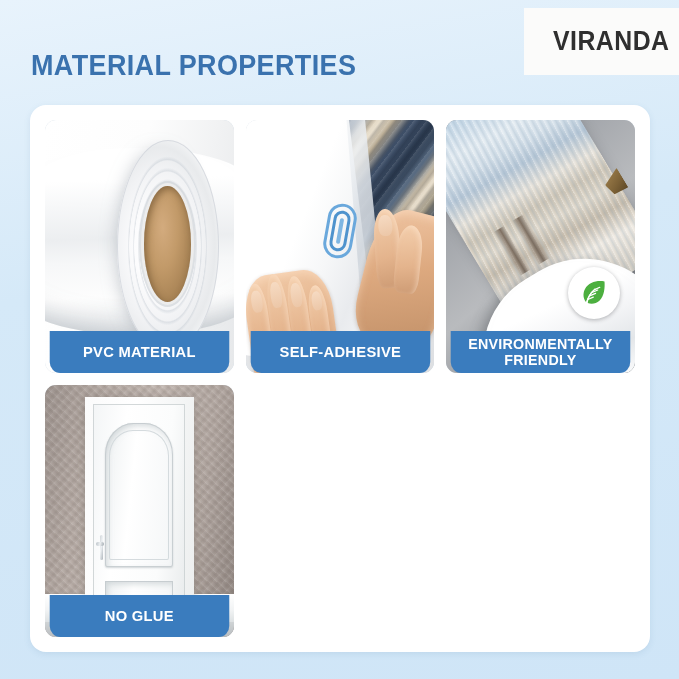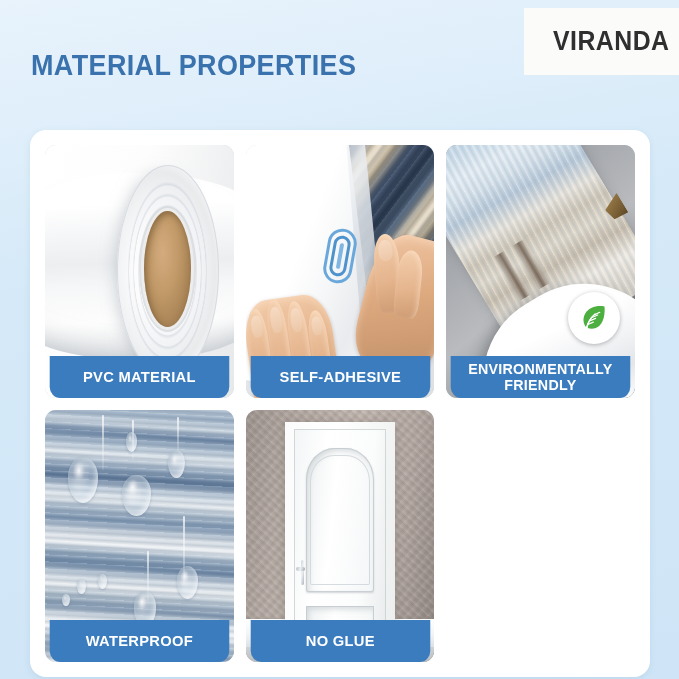--- a/index.html
+++ b/index.html
@@ -61,21 +61,20 @@
     position: absolute;
     left: 30px;
     top: 105px;
     width: 620px;
     height: 547px;
     background: #ffffff;
     border-radius: 16px;
     box-shadow: 0 2px 6px rgba(80,120,160,0.13);
     box-sizing: border-box;
     padding: 15px;
-    margin-top: 25px;
   }
 
   .grid {
     width: 100%;
     height: 100%;
     display: grid;
     grid-template-columns: repeat(3, 1fr);
     grid-template-rows: repeat(2, 1fr);
     gap: 12px 12px;
   }
@@ -647,40 +646,20 @@
             <svg width="34" height="34" viewBox="0 0 34 34" aria-hidden="true">
               <path d="M27.5 5.5C20 4 11.5 6.5 8 13c-2.6 4.8-1.6 10.2 1.2 13.3 1-4.6 3.6-9 7.2-12.2-2.9 3.6-4.9 8-5.8 12.9 3.8 1.6 8.6.8 11.8-2.2 5.1-4.8 5.6-13.6 5.1-19.3z" fill="#4caf3f"></path>
               <path d="M9.4 27.6c1.3-5.6 4.2-10.6 8.4-14.4" stroke="#ffffff" stroke-width="1.5" fill="none" stroke-linecap="round"></path>
               <path d="M13.2 19.6l5.4-2.2M15.6 16.3l5.1-2.3M18.2 13.4l4.6-2.1M11.4 23.3l4.9-2.2" stroke="#ffffff" stroke-width="1.2" stroke-linecap="round"></path>
             </svg>
           </div>
         </div>
         <div class="tile-label two-line">ENVIRONMENTALLY FRIENDLY</div>
       </div>
 
-      <div class="tile">
-        <div class="tile-media">
-          <div class="wood-bg"></div>
-          <div class="streak" style="left:30%;top:2%;height:22%;"></div>
-          <div class="streak" style="left:46%;top:4%;height:16%;"></div>
-          <div class="streak" style="left:70%;top:3%;height:14%;"></div>
-          <div class="streak" style="left:73%;top:42%;height:28%;"></div>
-          <div class="streak" style="left:54%;top:56%;height:20%;"></div>
-          <div class="drop" style="left:12%;top:19%;width:16%;height:18%;"></div>
-          <div class="drop" style="left:41%;top:26%;width:15%;height:16%;"></div>
-          <div class="drop" style="left:65%;top:16%;width:9%;height:11%;"></div>
-          <div class="drop" style="left:43%;top:9%;width:6%;height:8%;"></div>
-          <div class="drop" style="left:70%;top:62%;width:11%;height:13%;"></div>
-          <div class="drop" style="left:47%;top:72%;width:12%;height:14%;"></div>
-          <div class="drop" style="left:17%;top:67%;width:5%;height:6%;"></div>
-          <div class="drop" style="left:28%;top:65%;width:5%;height:6%;"></div>
-          <div class="drop" style="left:9%;top:73%;width:4%;height:5%;"></div>
-        </div>
-        <div class="tile-label">WATERPROOF</div>
-      </div>
 
 
       <div class="tile">
         <div class="tile-media">
           <div class="door-wall"></div>
           <div class="door-baseboard"></div>
           <div class="door-floorline"></div>
           <div class="door-frame">
             <div class="door-slab">
               <div class="door-panel-top"></div>

